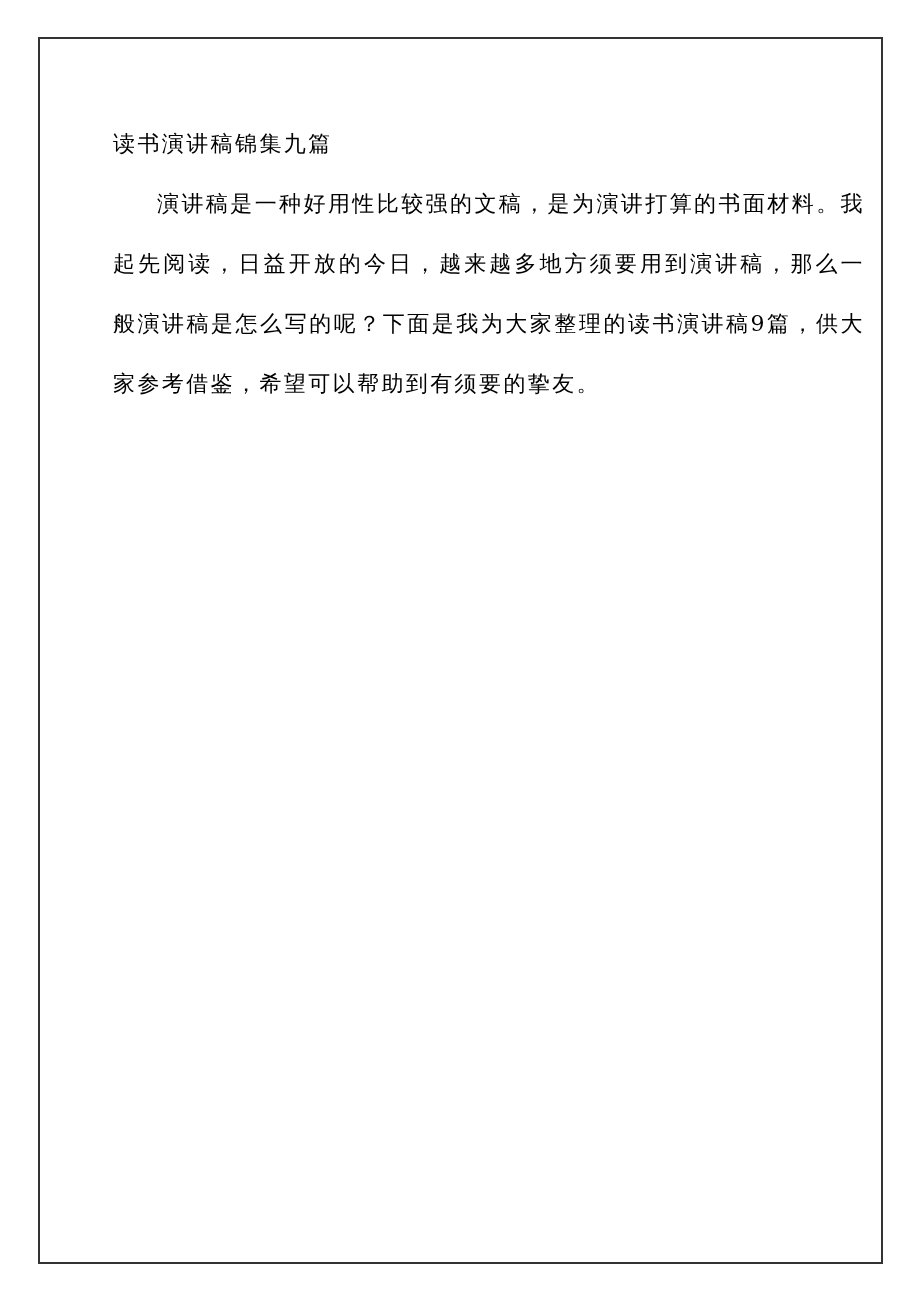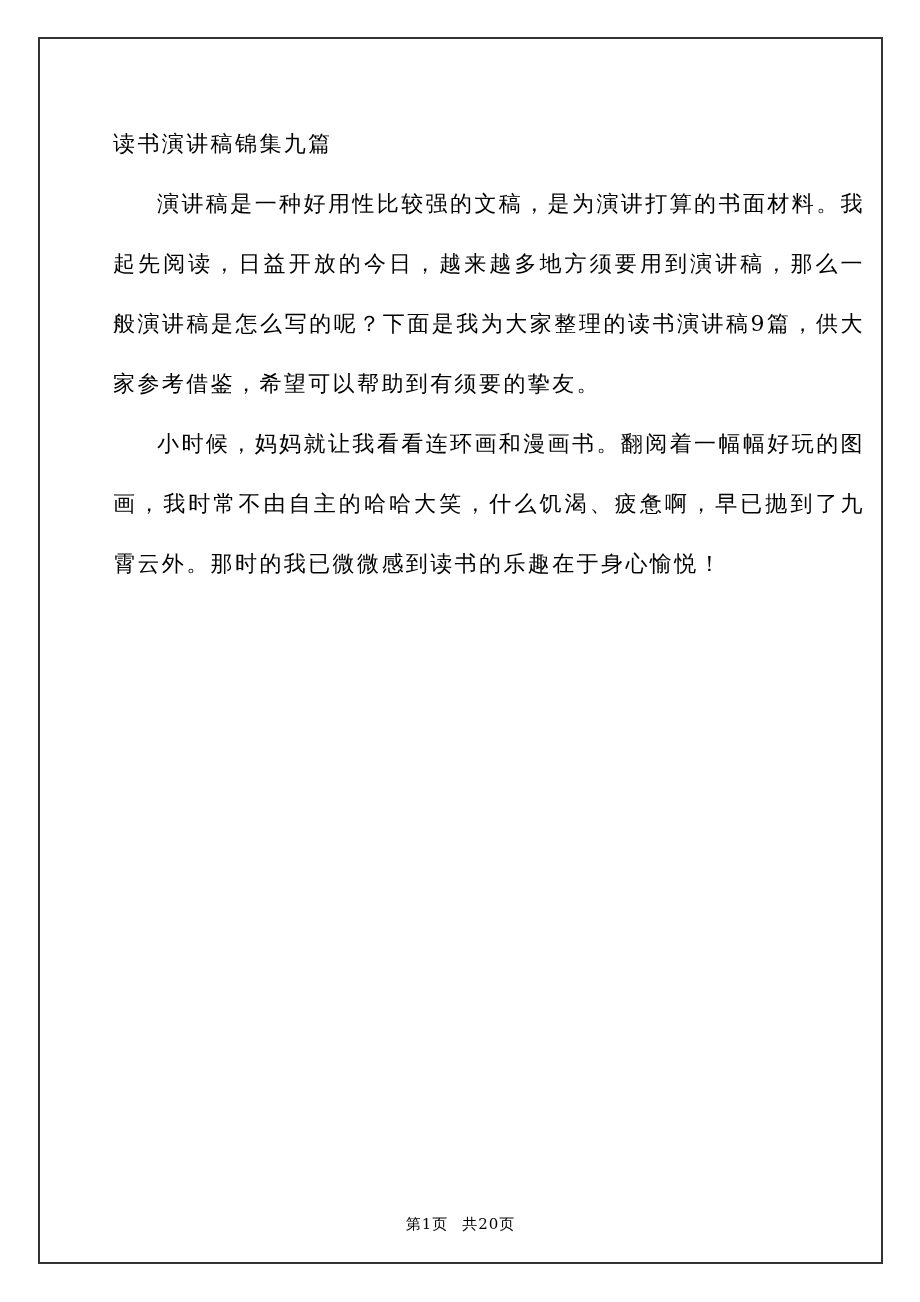--- a/index.html
+++ b/index.html
@@ -62,20 +62,16 @@
 </head>
 <body>
 
 <div class="page">
   <div class="content">
     <h1 class="doc-title">读书演讲稿锦集九篇</h1>
 
     <p class="para">演讲稿是一种好用性比较强的文稿，是为演讲打算的书面材料。我起先阅读，日益开放的今日，越来越多地方须要用到演讲稿，那么一般演讲稿是怎么写的呢？下面是我为大家整理的读书演讲稿9篇，供大家参考借鉴，希望可以帮助到有须要的挚友。</p>
 
 
-    <p class="para">小时候，妈妈就让我看看连环画和漫画书。翻阅着一幅幅好玩的图画，我时常不由自主的哈哈大笑，什么饥渴、疲惫啊，早已抛到了九霄云外。那时的我已微微感到读书的乐趣在于身心愉悦！</p>
 
   </div>
 
-  <div class="footer">
-    <span class="current">第1页</span><span class="total">共20页</span>
-  </div>
 </div>
 
 </body></html>

